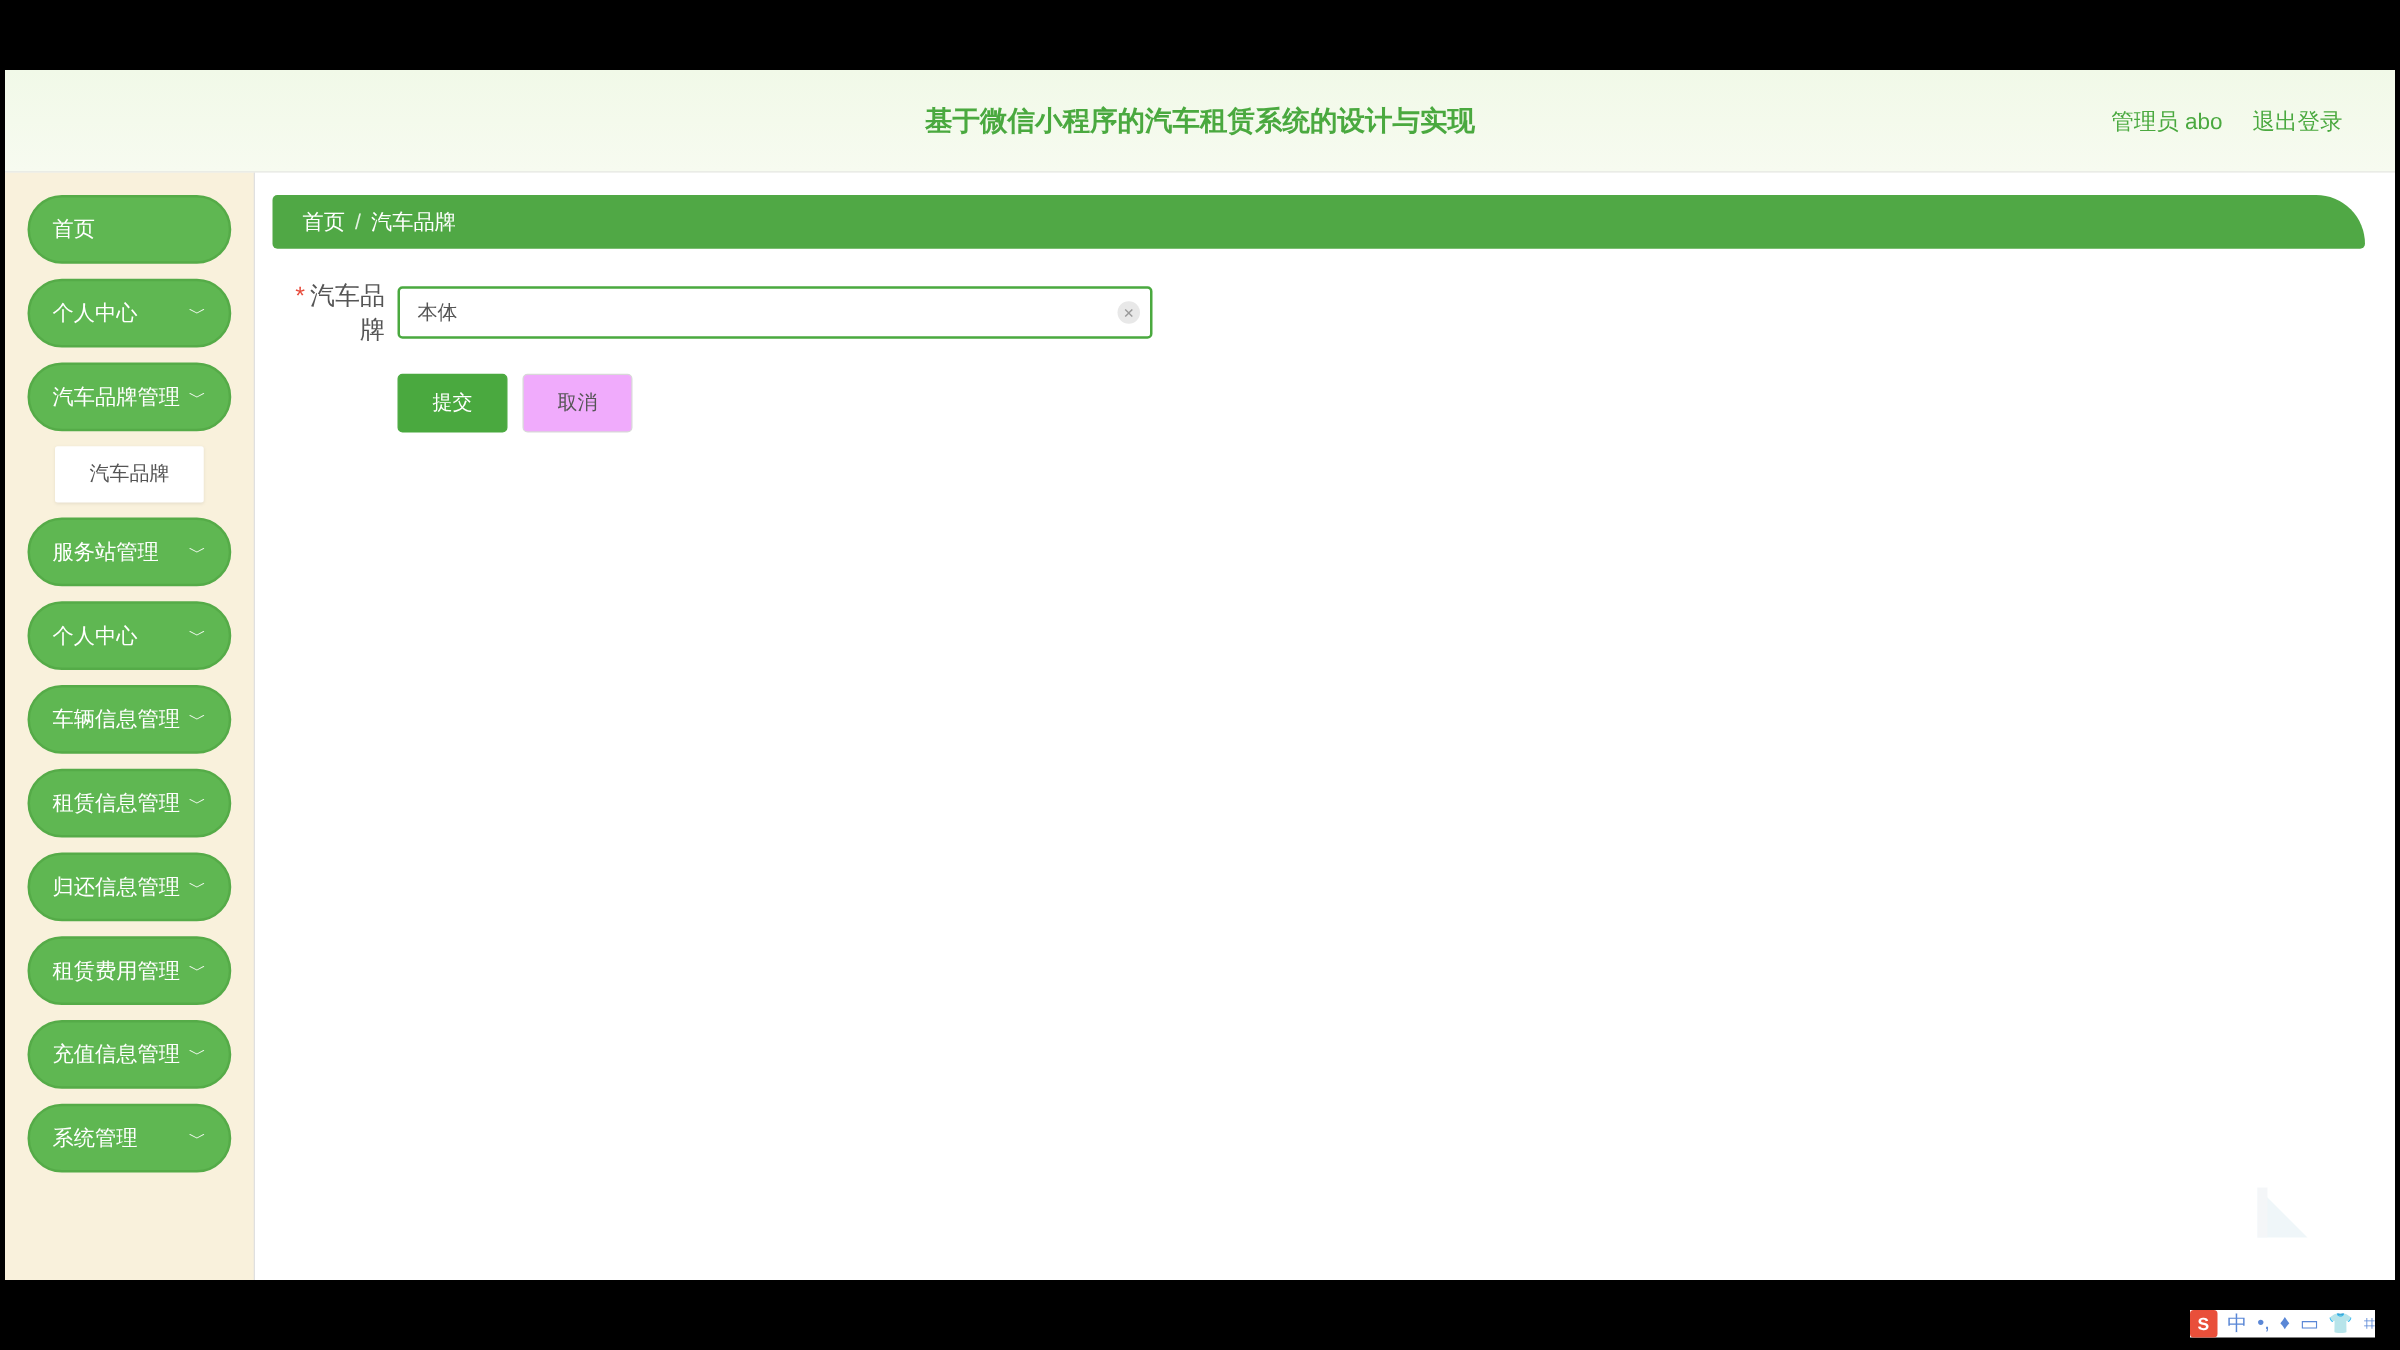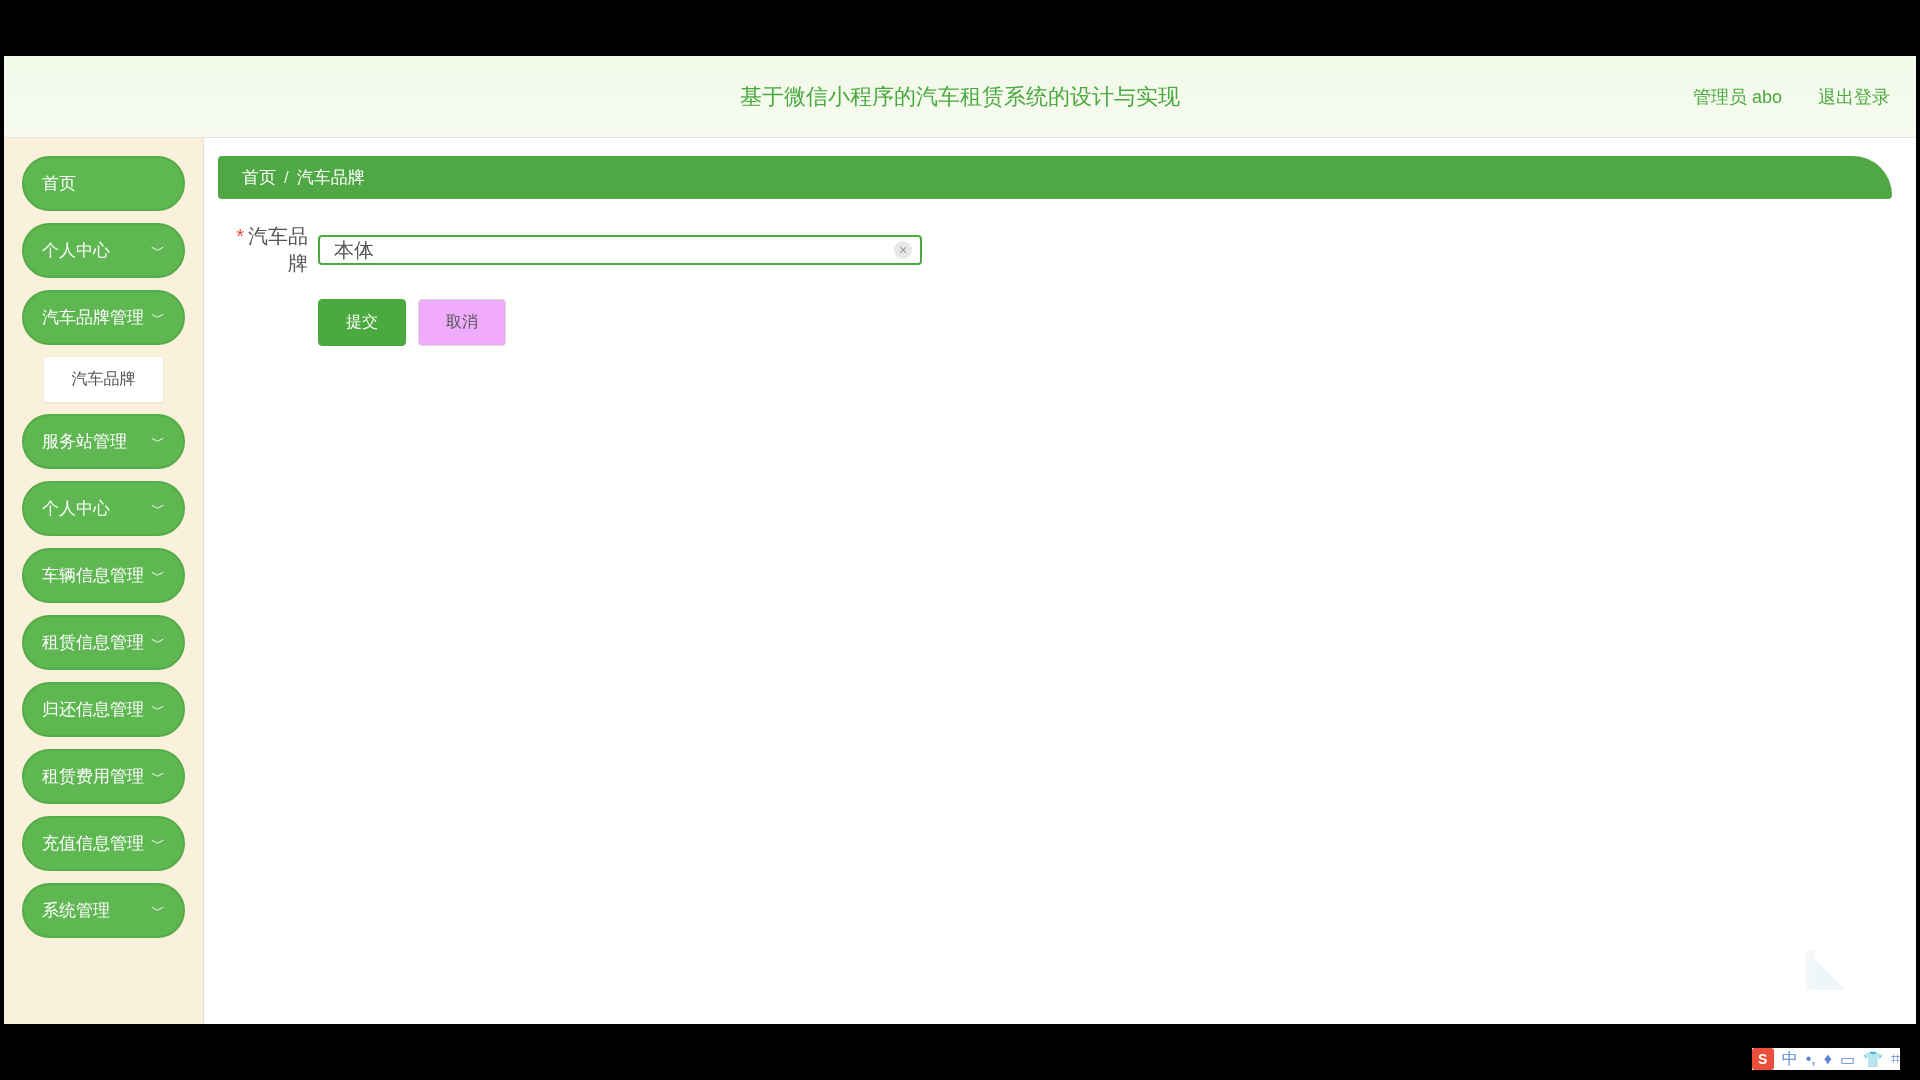--- a/index.html
+++ b/index.html
@@ -27,30 +27,30 @@
       height: 82px;
       background: linear-gradient(to bottom, #f1f9e8, #f7fbf0);
       border-bottom: 1px solid #e3e6df;
       position: relative;
       display: flex;
       align-items: center;
       justify-content: center;
     }
     .header-title {
       font-size: 22px;
-      font-weight: normal;
+      font-weight: bold;
       color: #4aa93f;
     }
     .header-right {
       position: absolute;
-      right: 26px;
+      right: 42px;
       top: 50%;
       transform: translateY(-50%);
       display: flex;
-      gap: 36px;
+      gap: 24px;
       font-size: 18px;
       color: #4aa93f;
     }
     .header-link {
       cursor: pointer;
     }
     .body-area {
       display: flex;
       height: calc(100% - 82px);
     }
@@ -129,25 +129,25 @@
     .req-star {
       color: #e74c3c;
       margin-right: 4px;
     }
     .input-wrap {
       position: relative;
       width: 604px;
     }
     .text-input {
       width: 100%;
-      height: 30px;
+      height: 42px;
       border: 2px solid #4aa93f;
       border-radius: 4px;
       padding: 0 20px 0 14px;
-      font-size: 20px;
+      font-size: 16px;
       color: #555;
       outline: none;
     }
     .clear-icon {
       position: absolute;
       right: 10px;
       top: 50%;
       transform: translateY(-50%);
       width: 18px;
       height: 18px;

